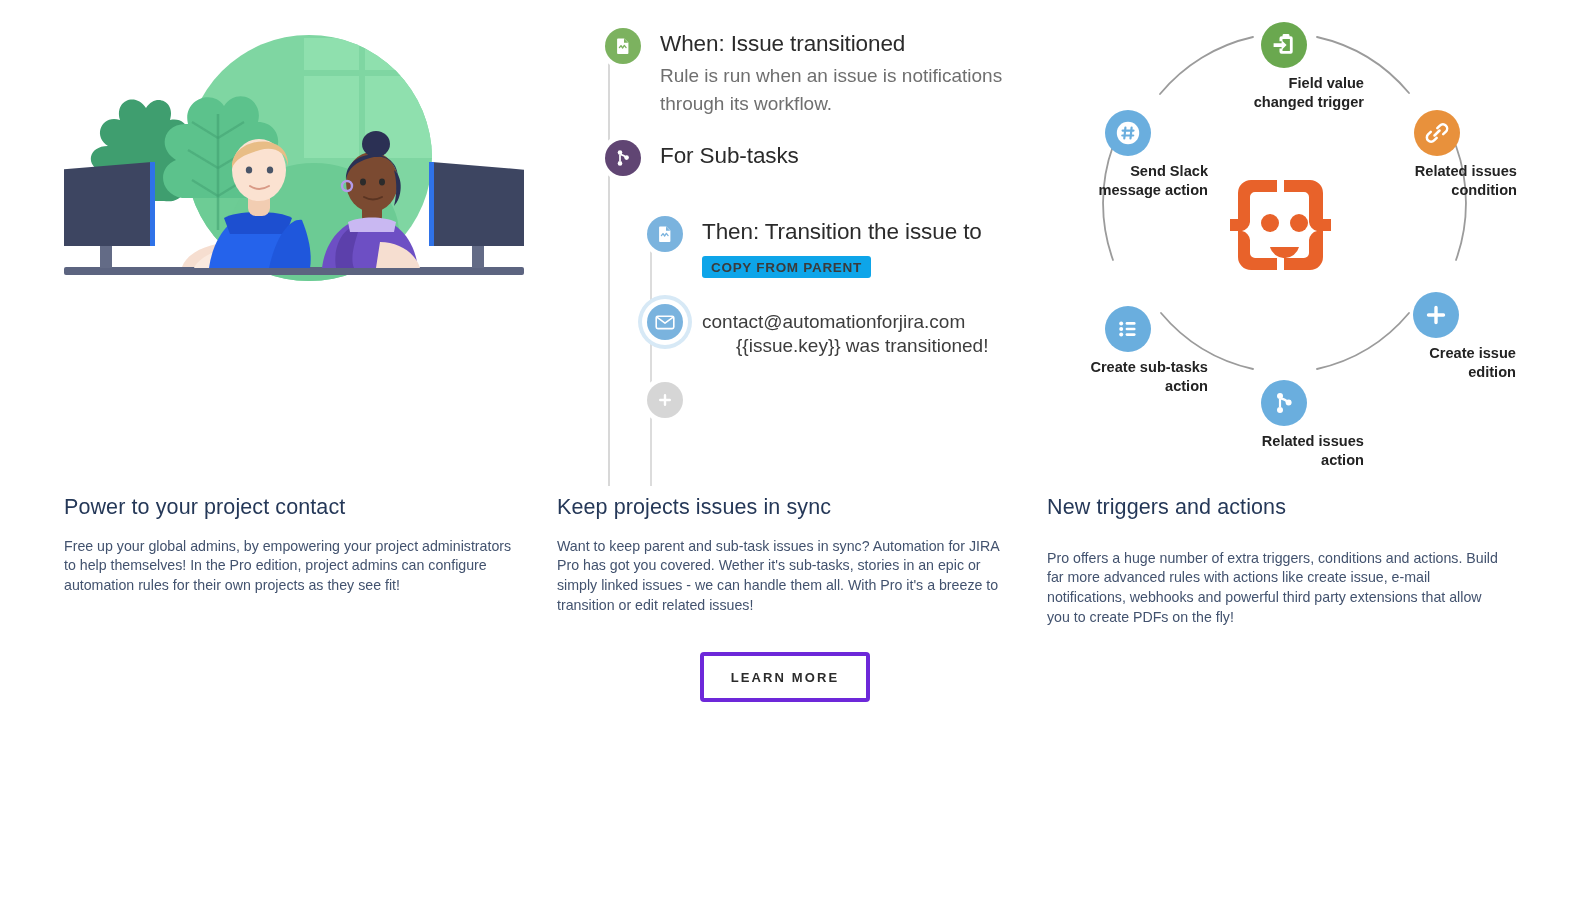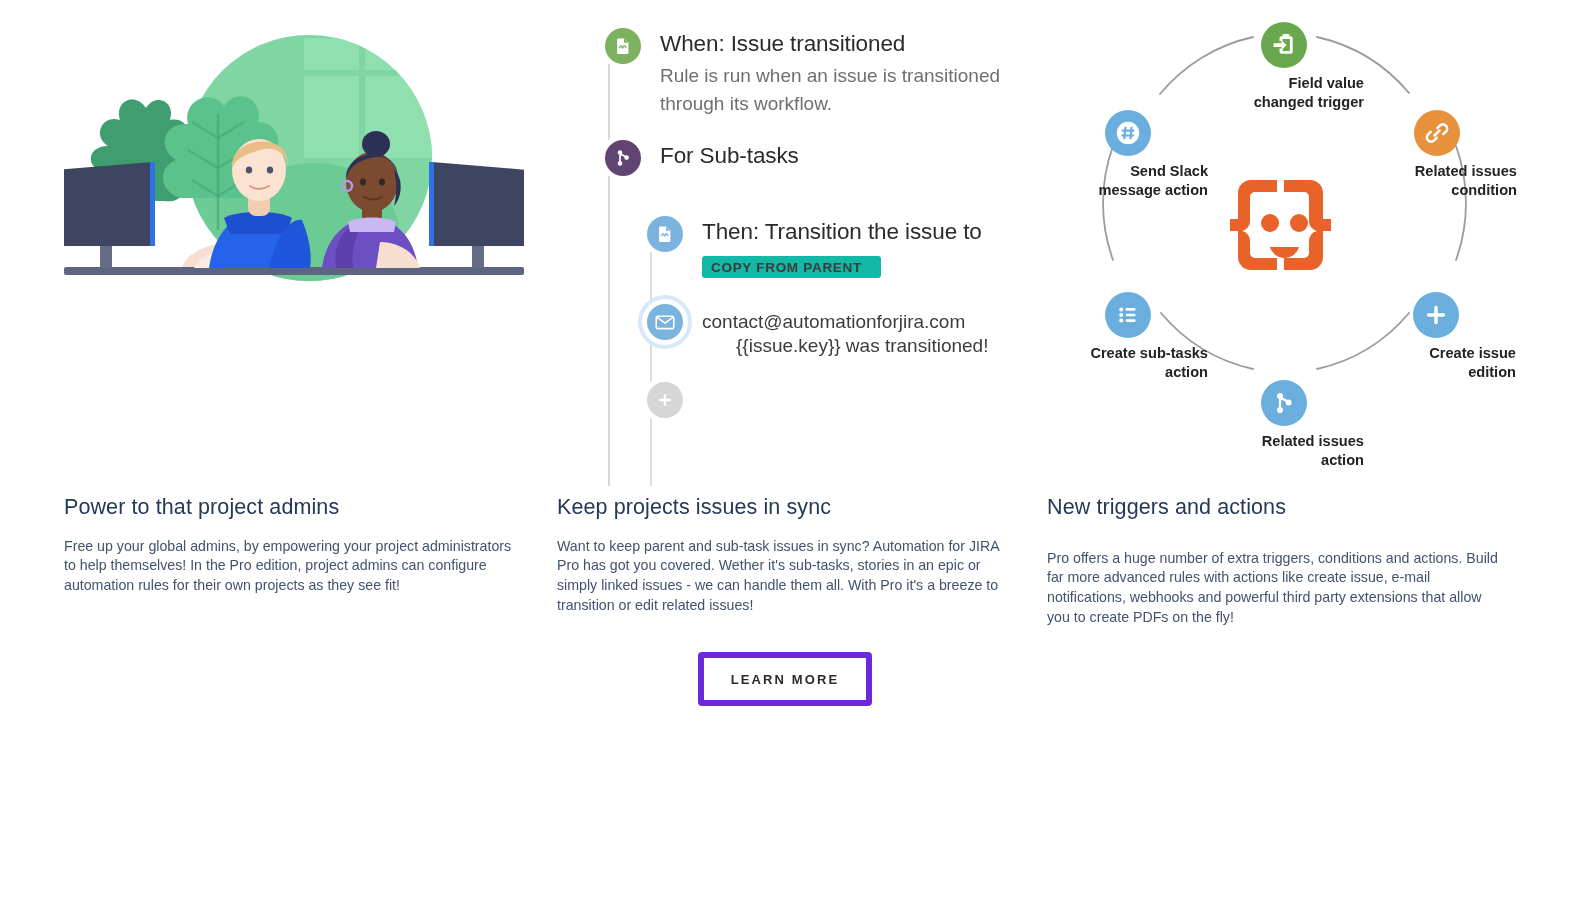--- a/index.html
+++ b/index.html
@@ -129,26 +129,26 @@
   .rule-head.bold { font-weight: 700; }
   .rule-sub {
     font-size: 19px;
     color: #6f6f6f;
     line-height: 28px;
     margin-top: 3px;
   }
   .rule-sub.dark { color: #3d3d3d; }
   .badge {
     display: inline-block;
-    background: #14b8a6;
+    background: #0ea5e9;
     color: #3b3b3b;
     font-size: 13.5px;
     font-weight: 700;
     letter-spacing: 0.7px;
-    padding: 4px 19px 3px 9px;
+    padding: 4px 9px 3px 9px;
     border-radius: 3px;
     margin-top: 9px;
   }
   .indent { margin-left: 42px; }
 
   
   .circle-wrap {
     position: absolute;
     left: 0px;
     top: 10px;
@@ -190,21 +190,21 @@
   
   .learn-wrap {
     position: absolute;
     left: 0;
     top: 652px;
     width: 1570px;
     display: flex;
     justify-content: center;
   }
   .learn-btn {
-    border: 6px solid #6d28d9;
+    border: 4px solid #6d28d9;
     border-radius: 4px;
     background: #ffffff;
     color: #2b2b2b;
     font-family: "Liberation Sans", sans-serif;
     font-size: 13px;
     font-weight: 700;
     letter-spacing: 2.1px;
     padding: 15px 27px 14px 27px;
     cursor: pointer;
     line-height: 1;
@@ -289,42 +289,42 @@
             <path d="M330 152 C340 160 338 180 330 188 C334 172 332 160 330 152 Z" fill="#2b3054"></path>
             <ellipse cx="299" cy="164" rx="3" ry="3.4" fill="#2b2b2b"></ellipse>
             <ellipse cx="318" cy="164" rx="3" ry="3.4" fill="#2b2b2b"></ellipse>
             <path d="M300 179 Q309 184 318 179" stroke="#5a3422" stroke-width="2" fill="none" stroke-linecap="round"></path>
             <circle cx="283" cy="168" r="5" fill="none" stroke="#b49bea" stroke-width="2.4"></circle>
           </g>
         </svg>
       </div>
 
       <div class="text-block">
-        <h3 class="col-title">Power to that project admins</h3>
+        <h3 class="col-title">Power to your project contact</h3>
         <p class="col-body">Free up your global admins, by empowering your project administrators to help themselves! In the Pro edition, project admins can configure automation rules for their own projects as they see fit!</p>
       </div>
     </div>
 
     <div class="col col-2">
       <div class="media">
         <div class="rule">
           <div class="spine"></div>
           <div class="spine-inner"></div>
 
           <div class="rule-row" style="margin-bottom:22px;">
             <div class="bullet green">
               <svg width="20" height="20" viewBox="0 0 20 20">
                 <path d="M5 2.4h6.2L15.4 6.6V17a.9.9 0 0 1-.9.9H5a.9.9 0 0 1-.9-.9V3.3a.9.9 0 0 1 .9-.9z" fill="#fff"></path>
                 <path d="M11 2.6v4.2h4.2" fill="#7cb25f"></path>
                 <path d="M6.4 11.6l1.6-2 1.7 2.4 1.6-2.6 1.8 2.2" stroke="#7cb25f" stroke-width="1.3" fill="none" stroke-linecap="round" stroke-linejoin="round"></path>
               </svg>
             </div>
             <div class="rule-text">
               <div class="rule-head">When: Issue transitioned</div>
-              <div class="rule-sub">Rule is run when an issue is transitioned through its workflow.</div>
+              <div class="rule-sub">Rule is run when an issue is notifications through its workflow.</div>
             </div>
           </div>
 
           <div class="rule-row" style="margin-bottom:30px;">
             <div class="bullet purple">
               <svg width="20" height="20" viewBox="0 0 20 20">
                 <circle cx="7" cy="4.6" r="2.3" fill="#fff"></circle>
                 <circle cx="7" cy="15.4" r="2.3" fill="#fff"></circle>
                 <circle cx="13.6" cy="9.6" r="2.3" fill="#fff"></circle>
                 <path d="M7 6.9v6.2" stroke="#fff" stroke-width="1.7" fill="none"></path>
@@ -447,21 +447,21 @@
                 <circle cx="9" cy="20" r="3" fill="#fff"></circle>
                 <circle cx="17.6" cy="12.5" r="3" fill="#fff"></circle>
                 <path d="M9 9v8" stroke="#fff" stroke-width="2.2" fill="none"></path>
                 <path d="M9.8 8.4c3.4.9 5.7 2 6.9 3.9" stroke="#fff" stroke-width="2.2" fill="none"></path>
               </svg>
             </div>
             <div class="node-label">Related issues
 action</div>
           </div>
 
-          <div class="node" style="left:81px; top:282px;">
+          <div class="node" style="left:81px; top:296px;">
             <div class="node-icon blue">
               <svg width="24" height="24" viewBox="0 0 24 24">
                 <circle cx="5.2" cy="6.4" r="2" fill="#fff"></circle>
                 <circle cx="5.2" cy="12" r="2" fill="#fff"></circle>
                 <circle cx="5.2" cy="17.6" r="2" fill="#fff"></circle>
                 <rect x="9.6" y="5.1" width="10" height="2.6" rx="1.3" fill="#fff"></rect>
                 <rect x="9.6" y="10.7" width="10" height="2.6" rx="1.3" fill="#fff"></rect>
                 <rect x="9.6" y="16.3" width="10" height="2.6" rx="1.3" fill="#fff"></rect>
               </svg>
             </div>

